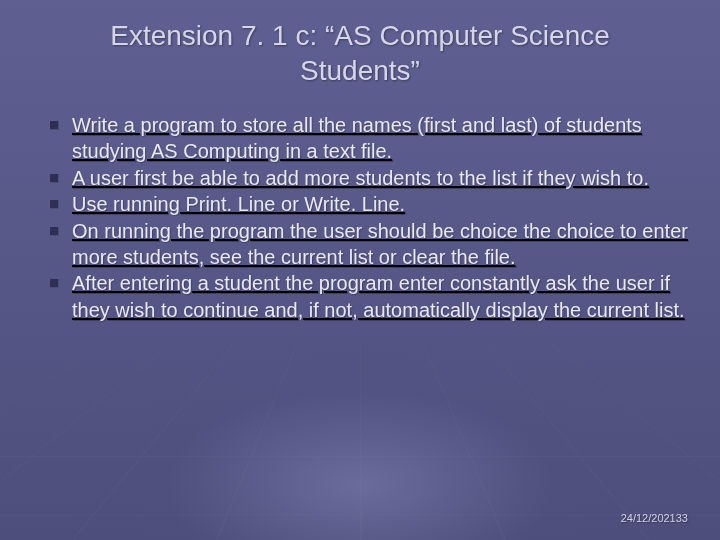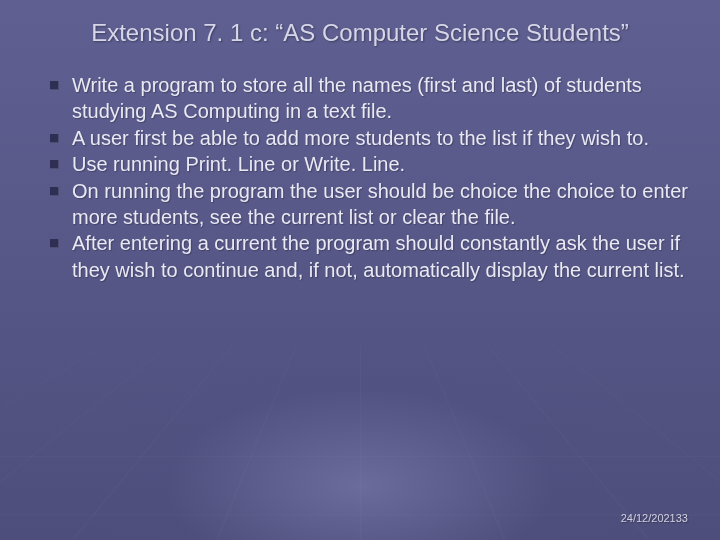--- a/index.html
+++ b/index.html
@@ -33,30 +33,31 @@
     position: relative;
     z-index: 1;
     width: 100%;
     height: 100%;
     padding: 18px 28px 14px 28px;
     display: flex;
     flex-direction: column;
   }
   .title {
     color: #d6d6e8;
-    font-size: 24px;
+    font-size: 28px;
     line-height: 1.25;
     text-align: center;
     padding: 0 46px 14px 46px;
     text-shadow: 1px 1px 2px rgba(0,0,0,0.35);
     font-weight: 400;
   }
   .body {
     flex: 1;
     padding: 10px 0 0 22px;
+    text-decoration: underline;
   }
   ul {
     list-style: none;
   }
   li {
     position: relative;
     padding-left: 22px;
     color: #e9e9f4;
     font-size: 20px;
     line-height: 1.32;
@@ -90,21 +91,21 @@
 
 <div class="slide">
   <h1 class="title">Extension 7. 1 c: “AS Computer Science Students”</h1>
 
   <div class="body">
     <ul>
       <li>Write a program to store all the names (first and last) of students studying AS Computing in a text file.</li>
       <li>A user first be able to add more students to the list if they wish to.</li>
       <li>Use running Print. Line or Write. Line.</li>
       <li>On running the program the user should be choice the choice to enter more students, see the current list or clear the file.</li>
-      <li>After entering a current the program should constantly ask the user if they wish to continue and, if not, automatically display the current list.</li>
+      <li>After entering a student the program enter constantly ask the user if they wish to continue and, if not, automatically display the current list.</li>
     </ul>
   </div>
 
   <div class="footer">
     <span>24/12/2021</span>
     <span>33</span>
   </div>
 </div>
 
 </body></html>

